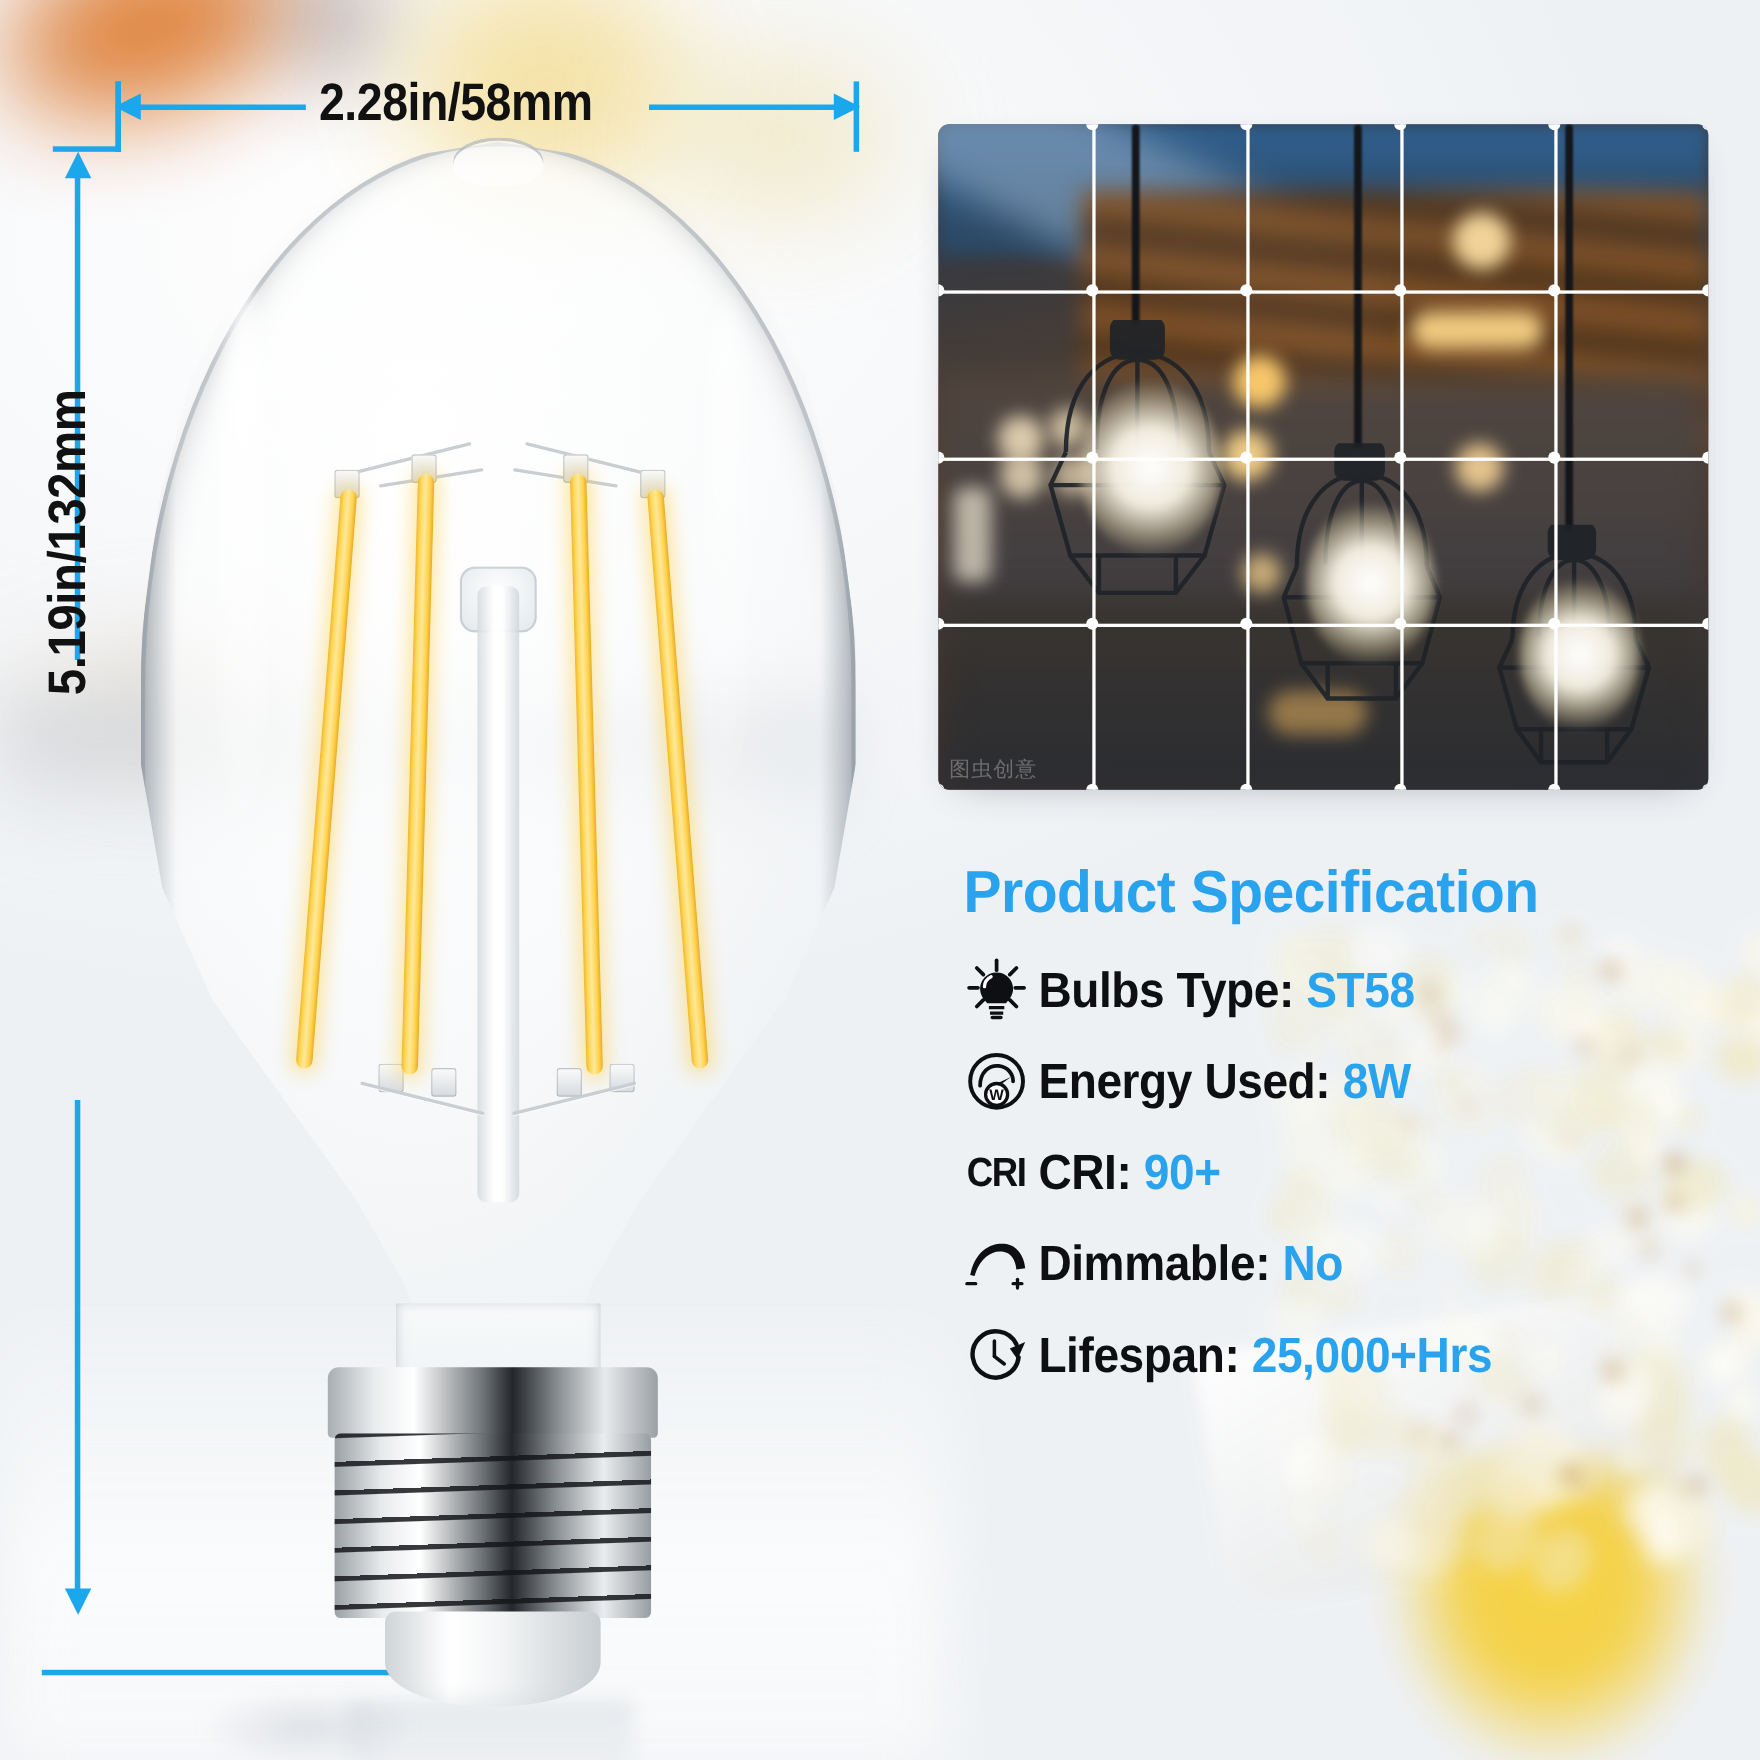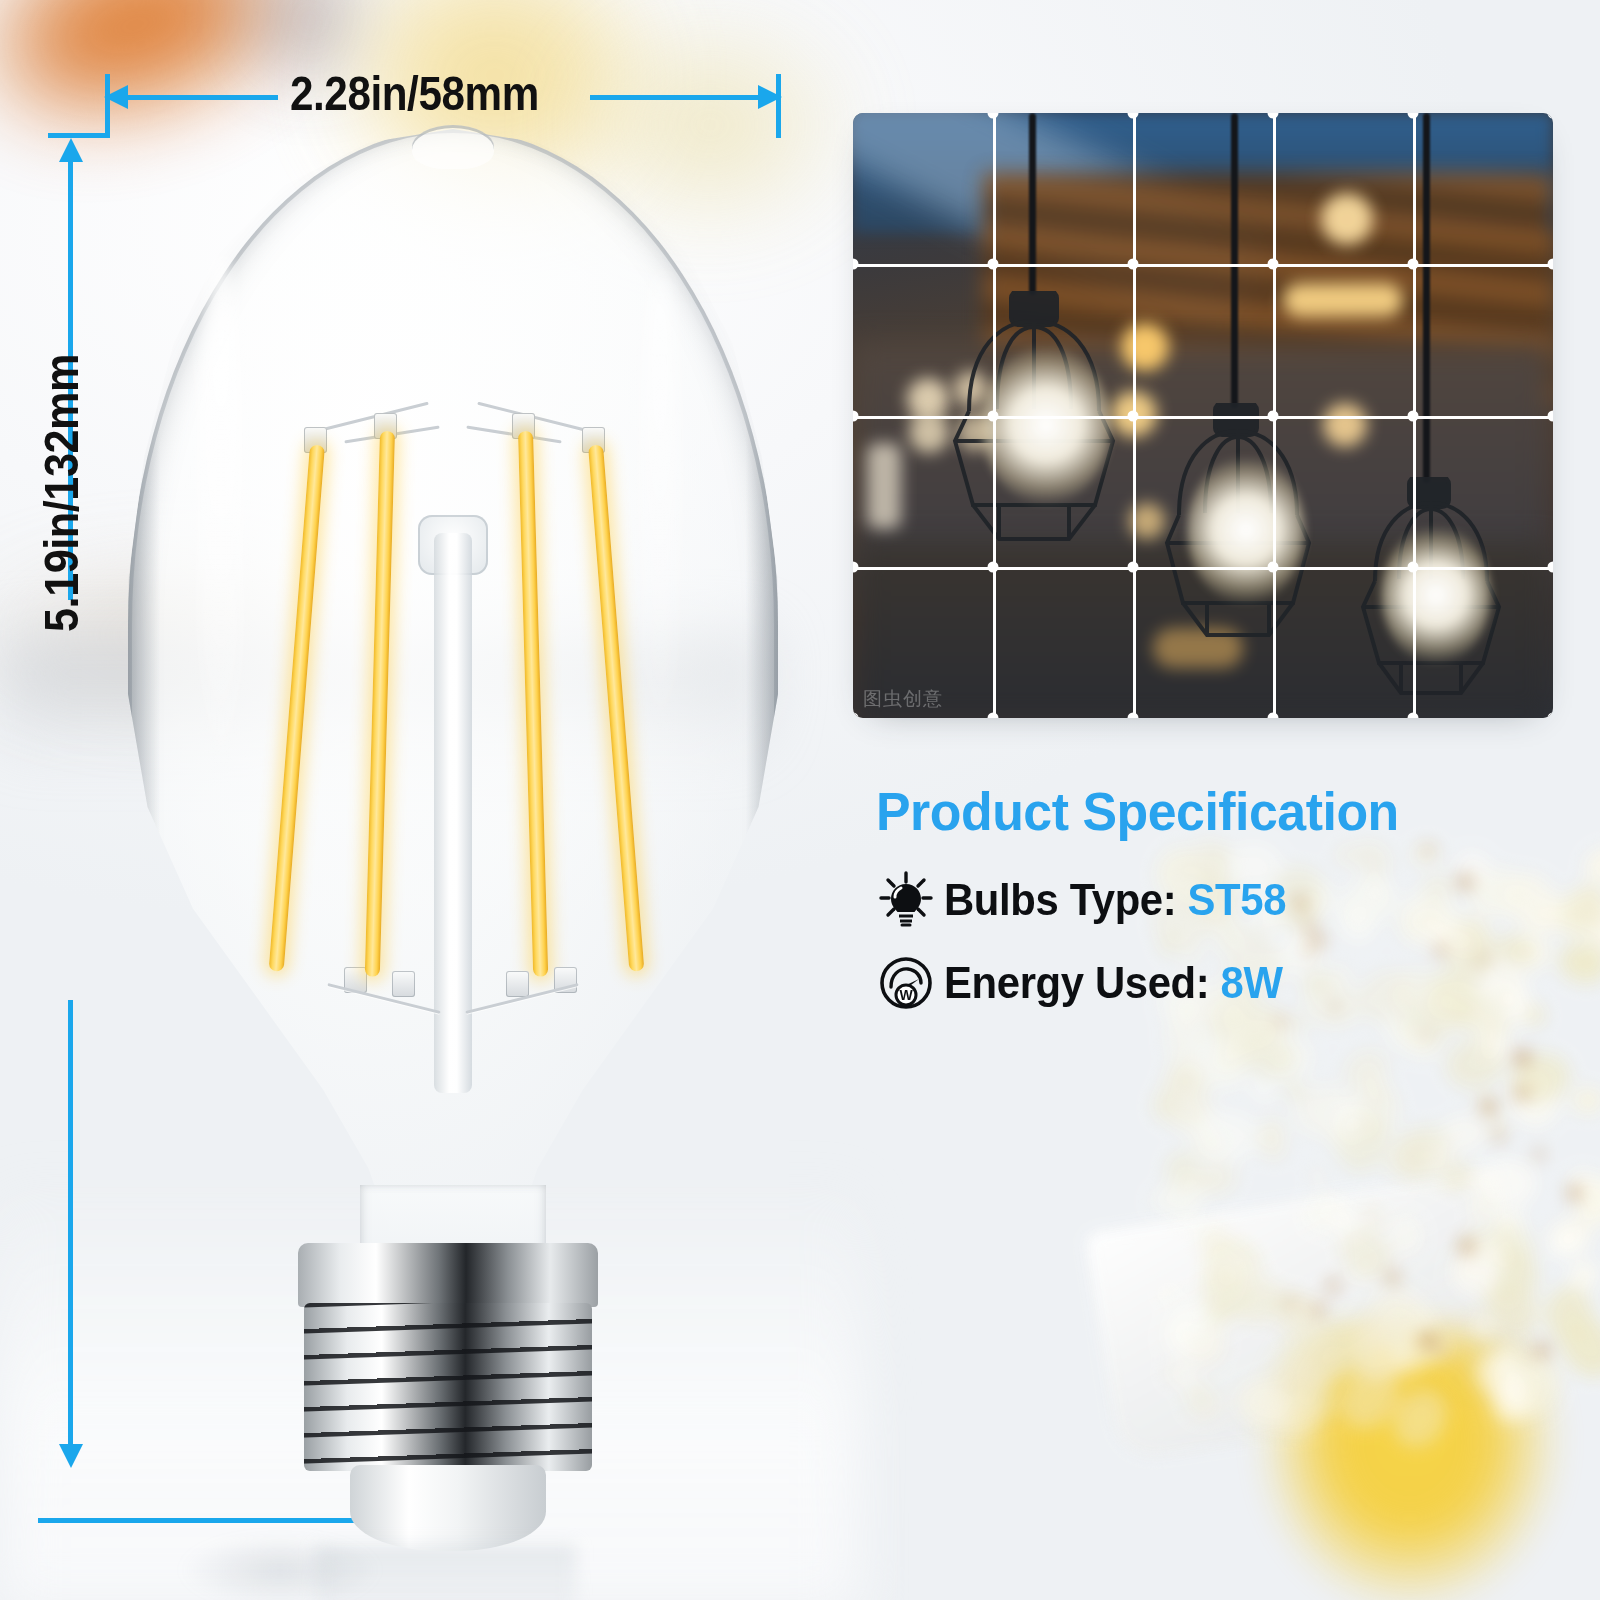--- a/index.html
+++ b/index.html
@@ -621,18 +621,59 @@
         </svg>
       </div>
       <div class="spec-txt">
         <span>Energy Used:</span>
         <span class="spec-val">8W</span>
       </div>
     </div>
 
 
 
-
-
-
+    <div class="spec-row">
+      <div class="spec-ico">
+        <span class="cri-mark">CRI</span>
+      </div>
+      <div class="spec-txt">
+        <span>CRI:</span>
+        <span class="spec-val">90+</span>
+      </div>
+    </div>
+
+    <div class="spec-row">
+      <div class="spec-ico">
+        <svg width="58" height="48" viewBox="0 0 58 48">
+          <path d="M5 34 C10 10 26 4 38 6 C48 8 54 17 55 28 L47 29 C46 20 42 14 35 13 C24 11 13 20 9 35 Z" fill="#0d0f12"></path>
+          <g stroke="#0d0f12" stroke-width="3" stroke-linecap="round">
+            <line x1="2" y1="42" x2="10" y2="42"></line>
+            <line x1="44" y1="42" x2="52" y2="42"></line>
+            <line x1="48" y1="38" x2="48" y2="46"></line>
+          </g>
+        </svg>
+      </div>
+      <div class="spec-txt">
+        <span>Dimmable:</span>
+        <span class="spec-val">No</span>
+      </div>
+    </div>
+
+
+    <div class="spec-row">
+      <div class="spec-ico">
+        <svg width="56" height="56" viewBox="0 0 56 56">
+          <path d="M46 18 A21 21 0 1 0 48 30" fill="none" stroke="#0d0f12" stroke-width="4" stroke-linecap="round"></path>
+          <path d="M54 16 L47 32 L40 22 Z" fill="#0d0f12"></path>
+          <g stroke="#0d0f12" stroke-width="3.2" stroke-linecap="round">
+            <line x1="26" y1="15" x2="26" y2="29"></line>
+            <line x1="26" y1="29" x2="35" y2="36"></line>
+          </g>
+        </svg>
+      </div>
+      <div class="spec-txt">
+        <span>Lifespan:</span>
+        <span class="spec-val">25,000+Hrs</span>
+      </div>
+    </div>
   </div>
 
 </div>
 
 </body></html>

